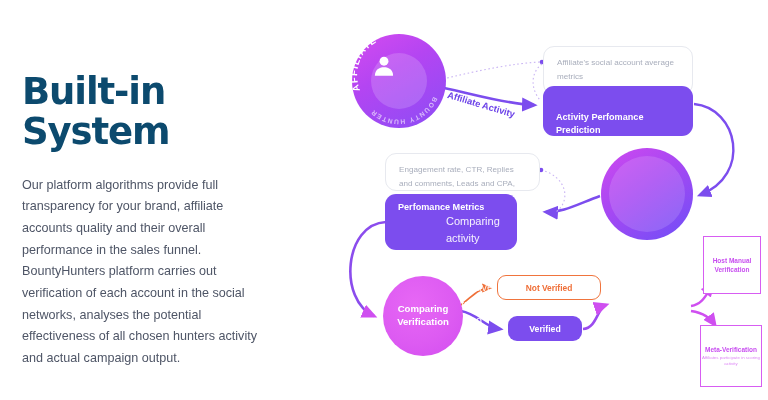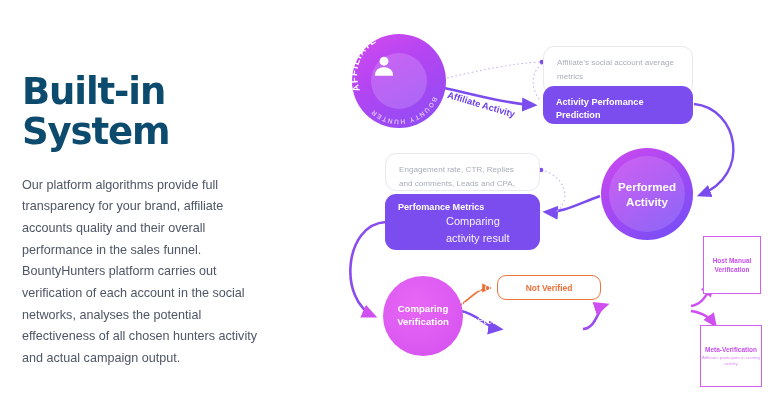--- a/index.html
+++ b/index.html
@@ -95,23 +95,23 @@
   
   .box{border-radius:11px;box-sizing:border-box;}
   .ghost-box{
     border:1.1px solid #e7e9ef;background:#fff;
     color:#a9aebc;font-size:8.1px;line-height:1.72;padding:9px 13px;
   }
   .ghost1{left:543px;top:46px;width:150px;height:49px;}
   .ghost2{left:385px;top:153px;width:155px;height:38px;}
 
   .purple-box{background:#7c4dee;color:#fff;}
-  .pred-box{left:543px;top:86px;width:150px;height:38px;padding:10px 13px;}
+  .pred-box{left:543px;top:86px;width:150px;height:50px;padding:25px 13px;}
   .pred-title{font-weight:bold;font-size:9.1px;line-height:1.42;}
-  .metrics-box{left:385px;top:194px;width:155px;height:56px;padding:8px 13px;}
+  .metrics-box{left:385px;top:194px;width:132px;height:56px;padding:8px 13px;}
   .metrics-title{font-weight:bold;font-size:9.1px;margin-bottom:1px;}
   .metrics-sub{font-size:11px;line-height:1.5;color:rgba(255,255,255,0.92);margin-left:48px;}
 
   .verified-box{
     left:508px;top:316px;width:74px;height:25px;background:#7c4dee;color:#fff;
     display:flex;align-items:center;justify-content:center;border-radius:9px;
     font-weight:bold;font-size:8.7px;
   }
   .notverified-box{
     left:497px;top:275px;width:104px;height:25px;background:#fff;
@@ -216,29 +216,29 @@
 
     <div class="node box ghost-box ghost2">Engagement rate, CTR, Replies and comments, Leads and CPA, etc.</div>
 
     <div class="node box purple-box metrics-box">
       <div class="metrics-title">Perfomance Metrics</div>
       <div class="metrics-sub">Comparing activity result with the predictive metrics or defined parameters</div>
     </div>
 
     <div class="node circ performed-circle">
       <div class="performed-inner"></div>
-      <div class="performed-label">Performed Activity</div>
     </div>
 
     <div class="node circ auto-circle">
       <div class="circ-label">Comparing Verification</div>
     </div>
 
     <div class="node notverified-box">Not Verified</div>
 
+    <div class="node verified-box">Verified</div>
 
 
     <div class="node small-circ host-circle">
       <div class="small-title">Host Manual Verification</div>
     </div>
 
     <div class="node small-circ meta-circle">
       <div class="small-title">Meta-Verification</div>
       <div class="small-sub">Affiliates participate in scoring activity</div>
     </div>

